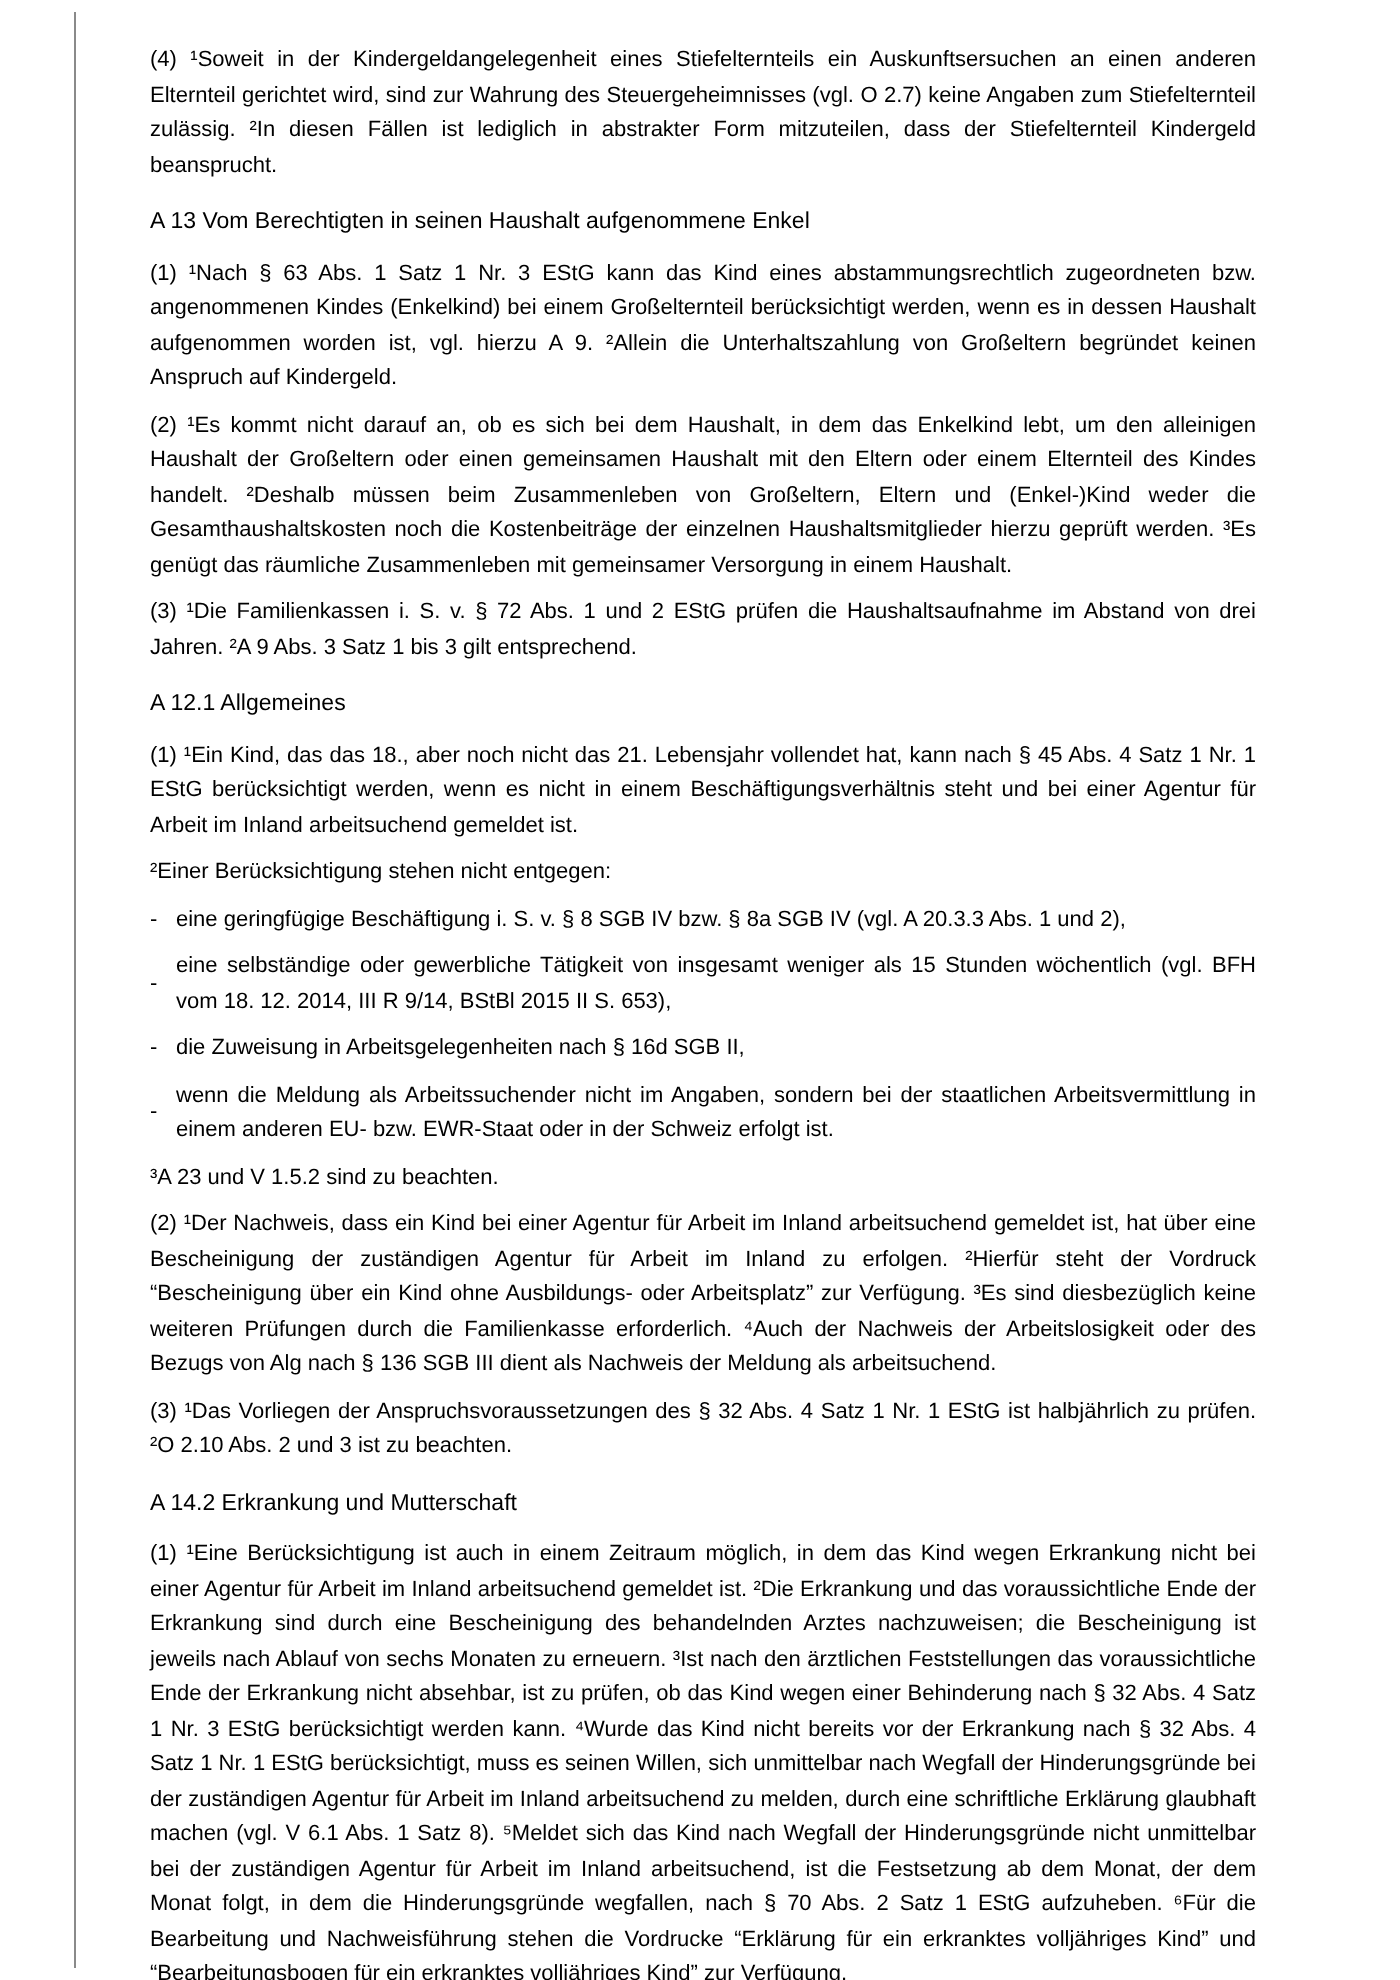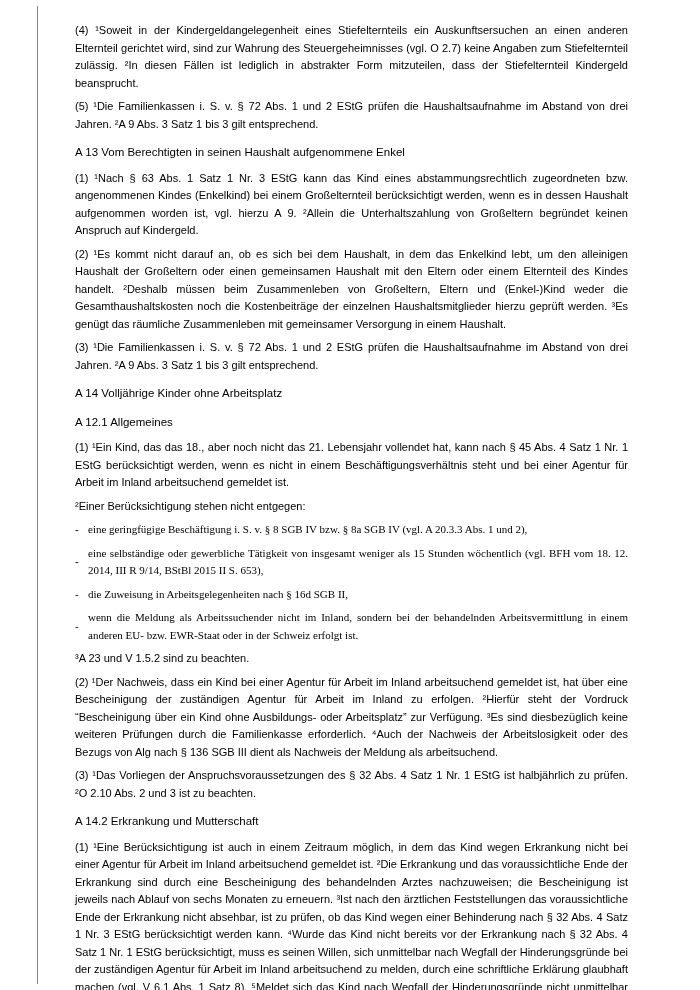--- a/index.html
+++ b/index.html
@@ -46,61 +46,58 @@
     margin-bottom: 6px;
   }
   .list-item .marker {
     flex: 0 0 13px;
     width: 13px;
   }
   .list-item .item-text {
     flex: 1;
     text-align: justify;
     hyphens: auto;
-    font-family: Liberation Serif, serif;
   }
 </style>
 </head>
 <body>
 
 <div class="page">
   <div class="change-bar"></div>
 
   <main class="content">
 
     <p class="body">(4) ¹Soweit in der Kindergeldangelegenheit eines Stiefelternteils ein Auskunftsersuchen an einen anderen Elternteil gerichtet wird, sind zur Wahrung des Steuergeheimnisses (vgl. O 2.7) keine Angaben zum Stiefelternteil zulässig. ²In diesen Fällen ist lediglich in abstrakter Form mitzuteilen, dass der Stiefelternteil Kindergeld beansprucht.</p>
-    <p class="body">(5) ¹Die Familienkassen i. S. v. § 72 Abs. 1 und 2 EStG prüfen die Haushaltsaufnahme im Abstand von drei Jahren. ²A 9 Abs. 3 Satz 1 bis 3 gilt entsprechend.</p>
 
     <h2 class="heading">A 13 Vom Berechtigten in seinen Haushalt aufgenommene Enkel</h2>
     <p class="body">(1) ¹Nach § 63 Abs. 1 Satz 1 Nr. 3 EStG kann das Kind eines abstammungsrechtlich zugeordneten bzw. angenommenen Kindes (Enkelkind) bei einem Großelternteil berücksichtigt werden, wenn es in dessen Haushalt aufgenommen worden ist, vgl. hierzu A 9. ²Allein die Unterhaltszahlung von Großeltern begründet keinen Anspruch auf Kindergeld.</p>
     <p class="body">(2) ¹Es kommt nicht darauf an, ob es sich bei dem Haushalt, in dem das Enkelkind lebt, um den alleinigen Haushalt der Großeltern oder einen gemeinsamen Haushalt mit den Eltern oder einem Elternteil des Kindes handelt. ²Deshalb müssen beim Zusammenleben von Großeltern, Eltern und (Enkel-)Kind weder die Gesamthaushaltskosten noch die Kostenbeiträge der einzelnen Haushaltsmitglieder hierzu geprüft werden. ³Es genügt das räumliche Zusammenleben mit gemeinsamer Versorgung in einem Haushalt.</p>
     <p class="body">(3) ¹Die Familienkassen i. S. v. § 72 Abs. 1 und 2 EStG prüfen die Haushaltsaufnahme im Abstand von drei Jahren. ²A 9 Abs. 3 Satz 1 bis 3 gilt entsprechend.</p>
 
-    <h2 class="heading">A 14 Volljährige Kinder ohne Arbeitsplatz</h2>
     <h3 class="heading">A 12.1 Allgemeines</h3>
 
     <p class="body">(1) ¹Ein Kind, das das 18., aber noch nicht das 21. Lebensjahr vollendet hat, kann nach § 45 Abs. 4 Satz 1 Nr. 1 EStG berücksichtigt werden, wenn es nicht in einem Beschäftigungsverhältnis steht und bei einer Agentur für Arbeit im Inland arbeitsuchend gemeldet ist.</p>
     <p class="body">²Einer Berücksichtigung stehen nicht entgegen:</p>
 
     <div class="list">
       <div class="list-item">
         <span class="marker">-</span>
         <span class="item-text">eine geringfügige Beschäftigung i. S. v. § 8 SGB IV bzw. § 8a SGB IV (vgl. A 20.3.3 Abs. 1 und 2),</span>
       </div>
       <div class="list-item">
         <span class="marker">-</span>
         <span class="item-text">eine selbständige oder gewerbliche Tätigkeit von insgesamt weniger als 15 Stunden wöchentlich (vgl. BFH vom 18. 12. 2014, III R 9/14, BStBl 2015 II S. 653),</span>
       </div>
       <div class="list-item">
         <span class="marker">-</span>
         <span class="item-text">die Zuweisung in Arbeitsgelegenheiten nach § 16d SGB II,</span>
       </div>
       <div class="list-item">
         <span class="marker">-</span>
-        <span class="item-text">wenn die Meldung als Arbeitssuchender nicht im Inland, sondern bei der behandelnden Arbeitsvermittlung in einem anderen EU- bzw. EWR-Staat oder in der Schweiz erfolgt ist.</span>
+        <span class="item-text">wenn die Meldung als Arbeitssuchender nicht im Angaben, sondern bei der staatlichen Arbeitsvermittlung in einem anderen EU- bzw. EWR-Staat oder in der Schweiz erfolgt ist.</span>
       </div>
     </div>
 
     <p class="body">³A 23 und V 1.5.2 sind zu beachten.</p>
     <p class="body">(2) ¹Der Nachweis, dass ein Kind bei einer Agentur für Arbeit im Inland arbeitsuchend gemeldet ist, hat über eine Bescheinigung der zuständigen Agentur für Arbeit im Inland zu erfolgen. ²Hierfür steht der Vordruck “Bescheinigung über ein Kind ohne Ausbildungs- oder Arbeitsplatz” zur Verfügung. ³Es sind diesbezüglich keine weiteren Prüfungen durch die Familienkasse erforderlich. ⁴Auch der Nachweis der Arbeitslosigkeit oder des Bezugs von Alg nach § 136 SGB III dient als Nachweis der Meldung als arbeitsuchend.</p>
     <p class="body">(3) ¹Das Vorliegen der Anspruchsvoraussetzungen des § 32 Abs. 4 Satz 1 Nr. 1 EStG ist halbjährlich zu prüfen. ²O 2.10 Abs. 2 und 3 ist zu beachten.</p>
 
     <h3 class="heading">A 14.2 Erkrankung und Mutterschaft</h3>
     <p class="body">(1) ¹Eine Berücksichtigung ist auch in einem Zeitraum möglich, in dem das Kind wegen Erkrankung nicht bei einer Agentur für Arbeit im Inland arbeitsuchend gemeldet ist. ²Die Erkrankung und das voraussichtliche Ende der Erkrankung sind durch eine Bescheinigung des behandelnden Arztes nachzuweisen; die Bescheinigung ist jeweils nach Ablauf von sechs Monaten zu erneuern. ³Ist nach den ärztlichen Feststellungen das voraussichtliche Ende der Erkrankung nicht absehbar, ist zu prüfen, ob das Kind wegen einer Behinderung nach § 32 Abs. 4 Satz 1 Nr. 3 EStG berücksichtigt werden kann. ⁴Wurde das Kind nicht bereits vor der Erkrankung nach § 32 Abs. 4 Satz 1 Nr. 1 EStG berücksichtigt, muss es seinen Willen, sich unmittelbar nach Wegfall der Hinderungsgründe bei der zuständigen Agentur für Arbeit im Inland arbeitsuchend zu melden, durch eine schriftliche Erklärung glaubhaft machen (vgl. V 6.1 Abs. 1 Satz 8). ⁵Meldet sich das Kind nach Wegfall der Hinderungsgründe nicht unmittelbar bei der zuständigen Agentur für Arbeit im Inland arbeitsuchend, ist die Festsetzung ab dem Monat, der dem Monat folgt, in dem die Hinderungsgründe wegfallen, nach § 70 Abs. 2 Satz 1 EStG aufzuheben. ⁶Für die Bearbeitung und Nachweisführung stehen die Vordrucke “Erklärung für ein erkranktes volljähriges Kind” und “Bearbeitungsbogen für ein erkranktes volljähriges Kind” zur Verfügung.</p>
 

